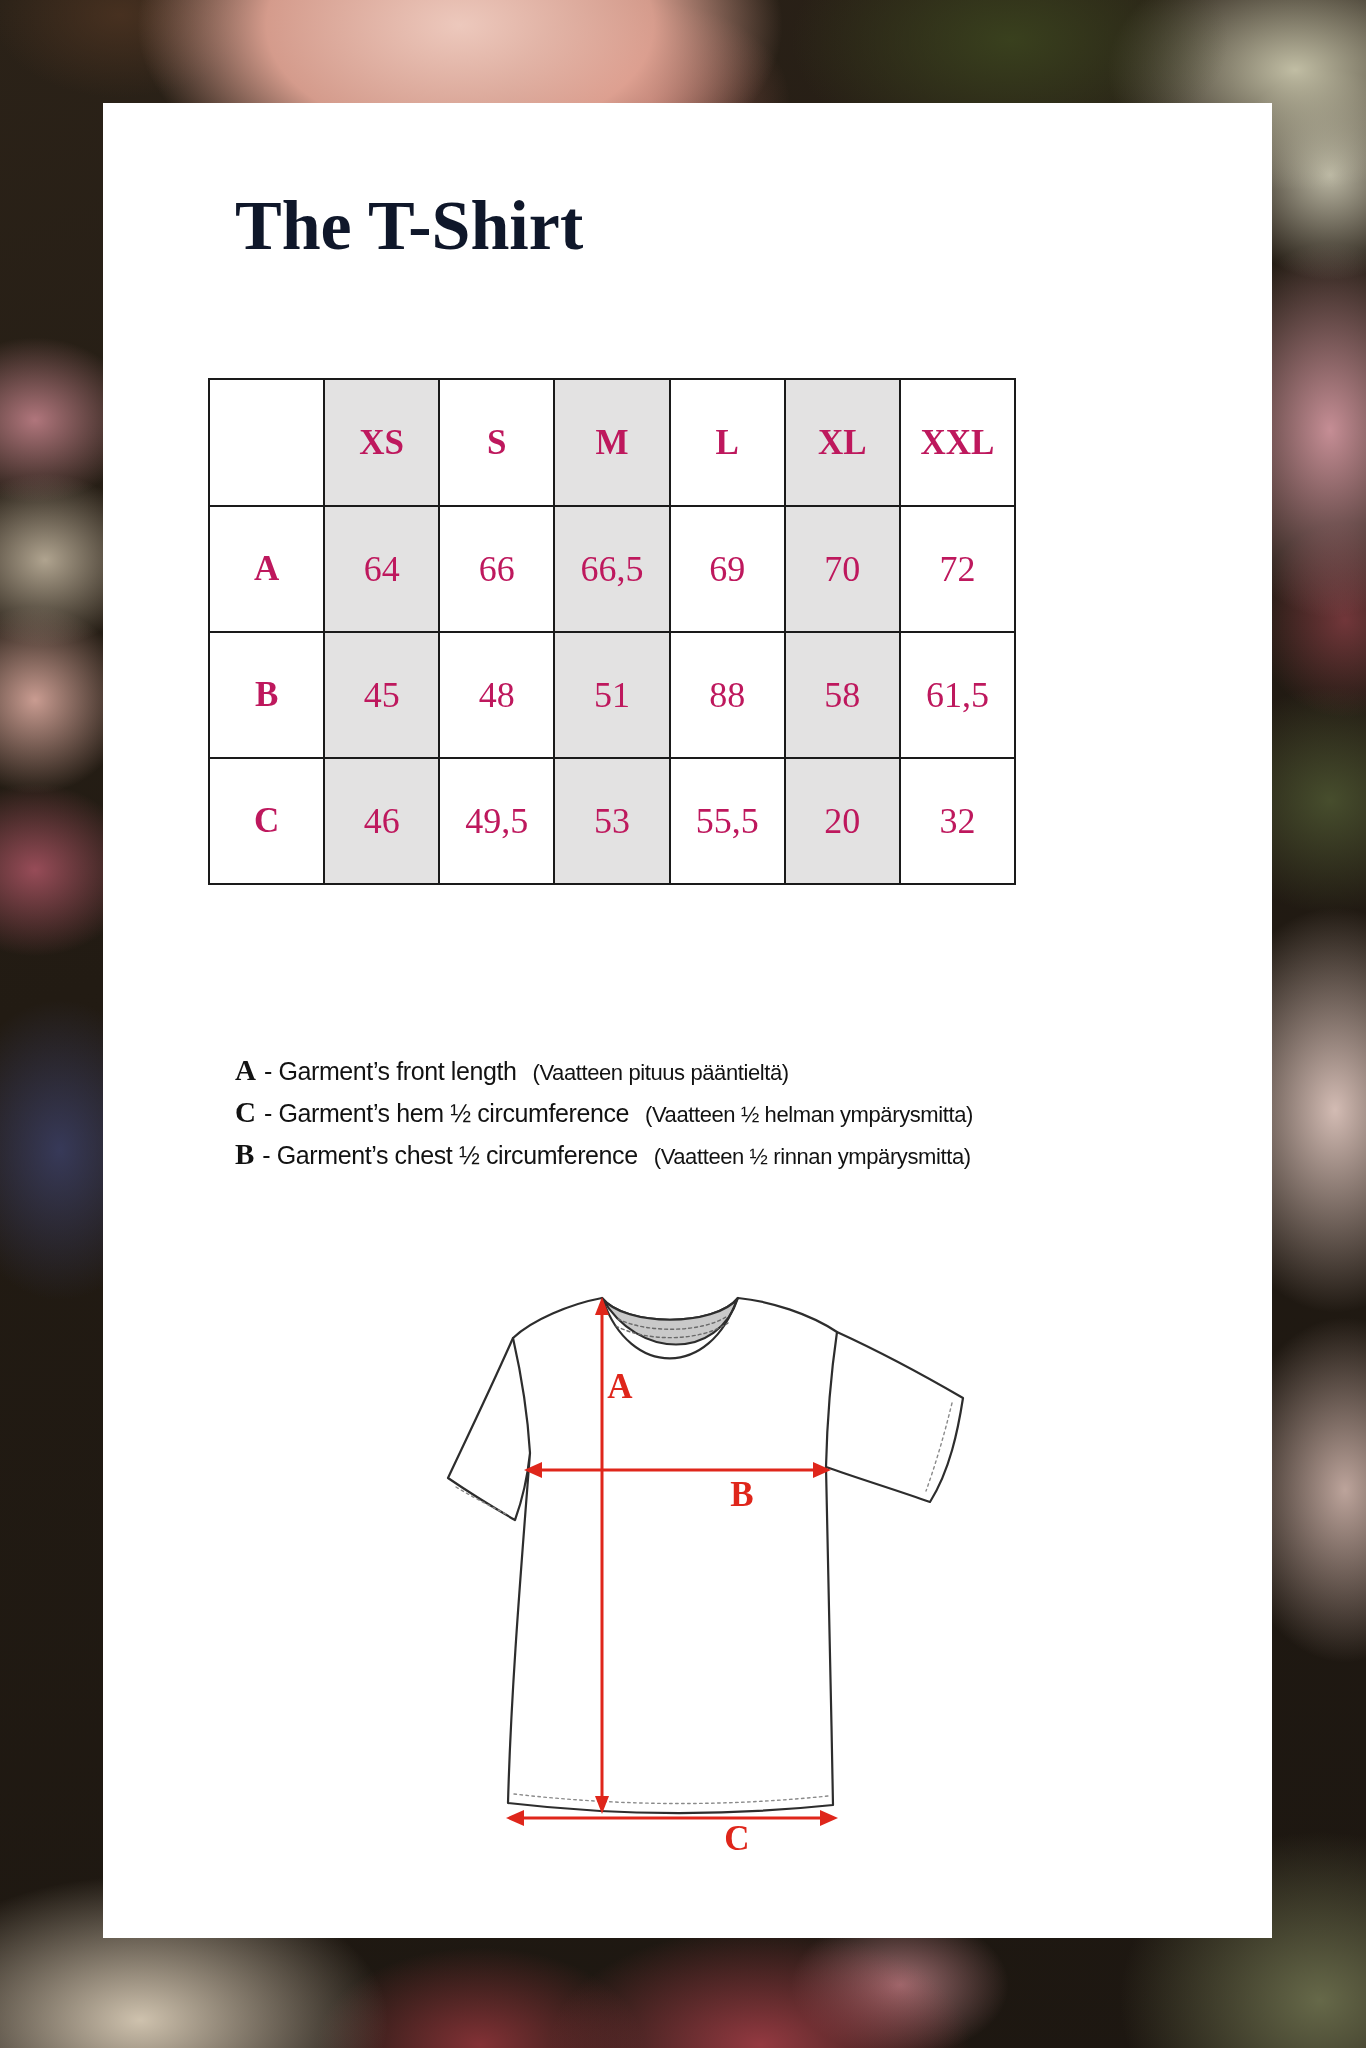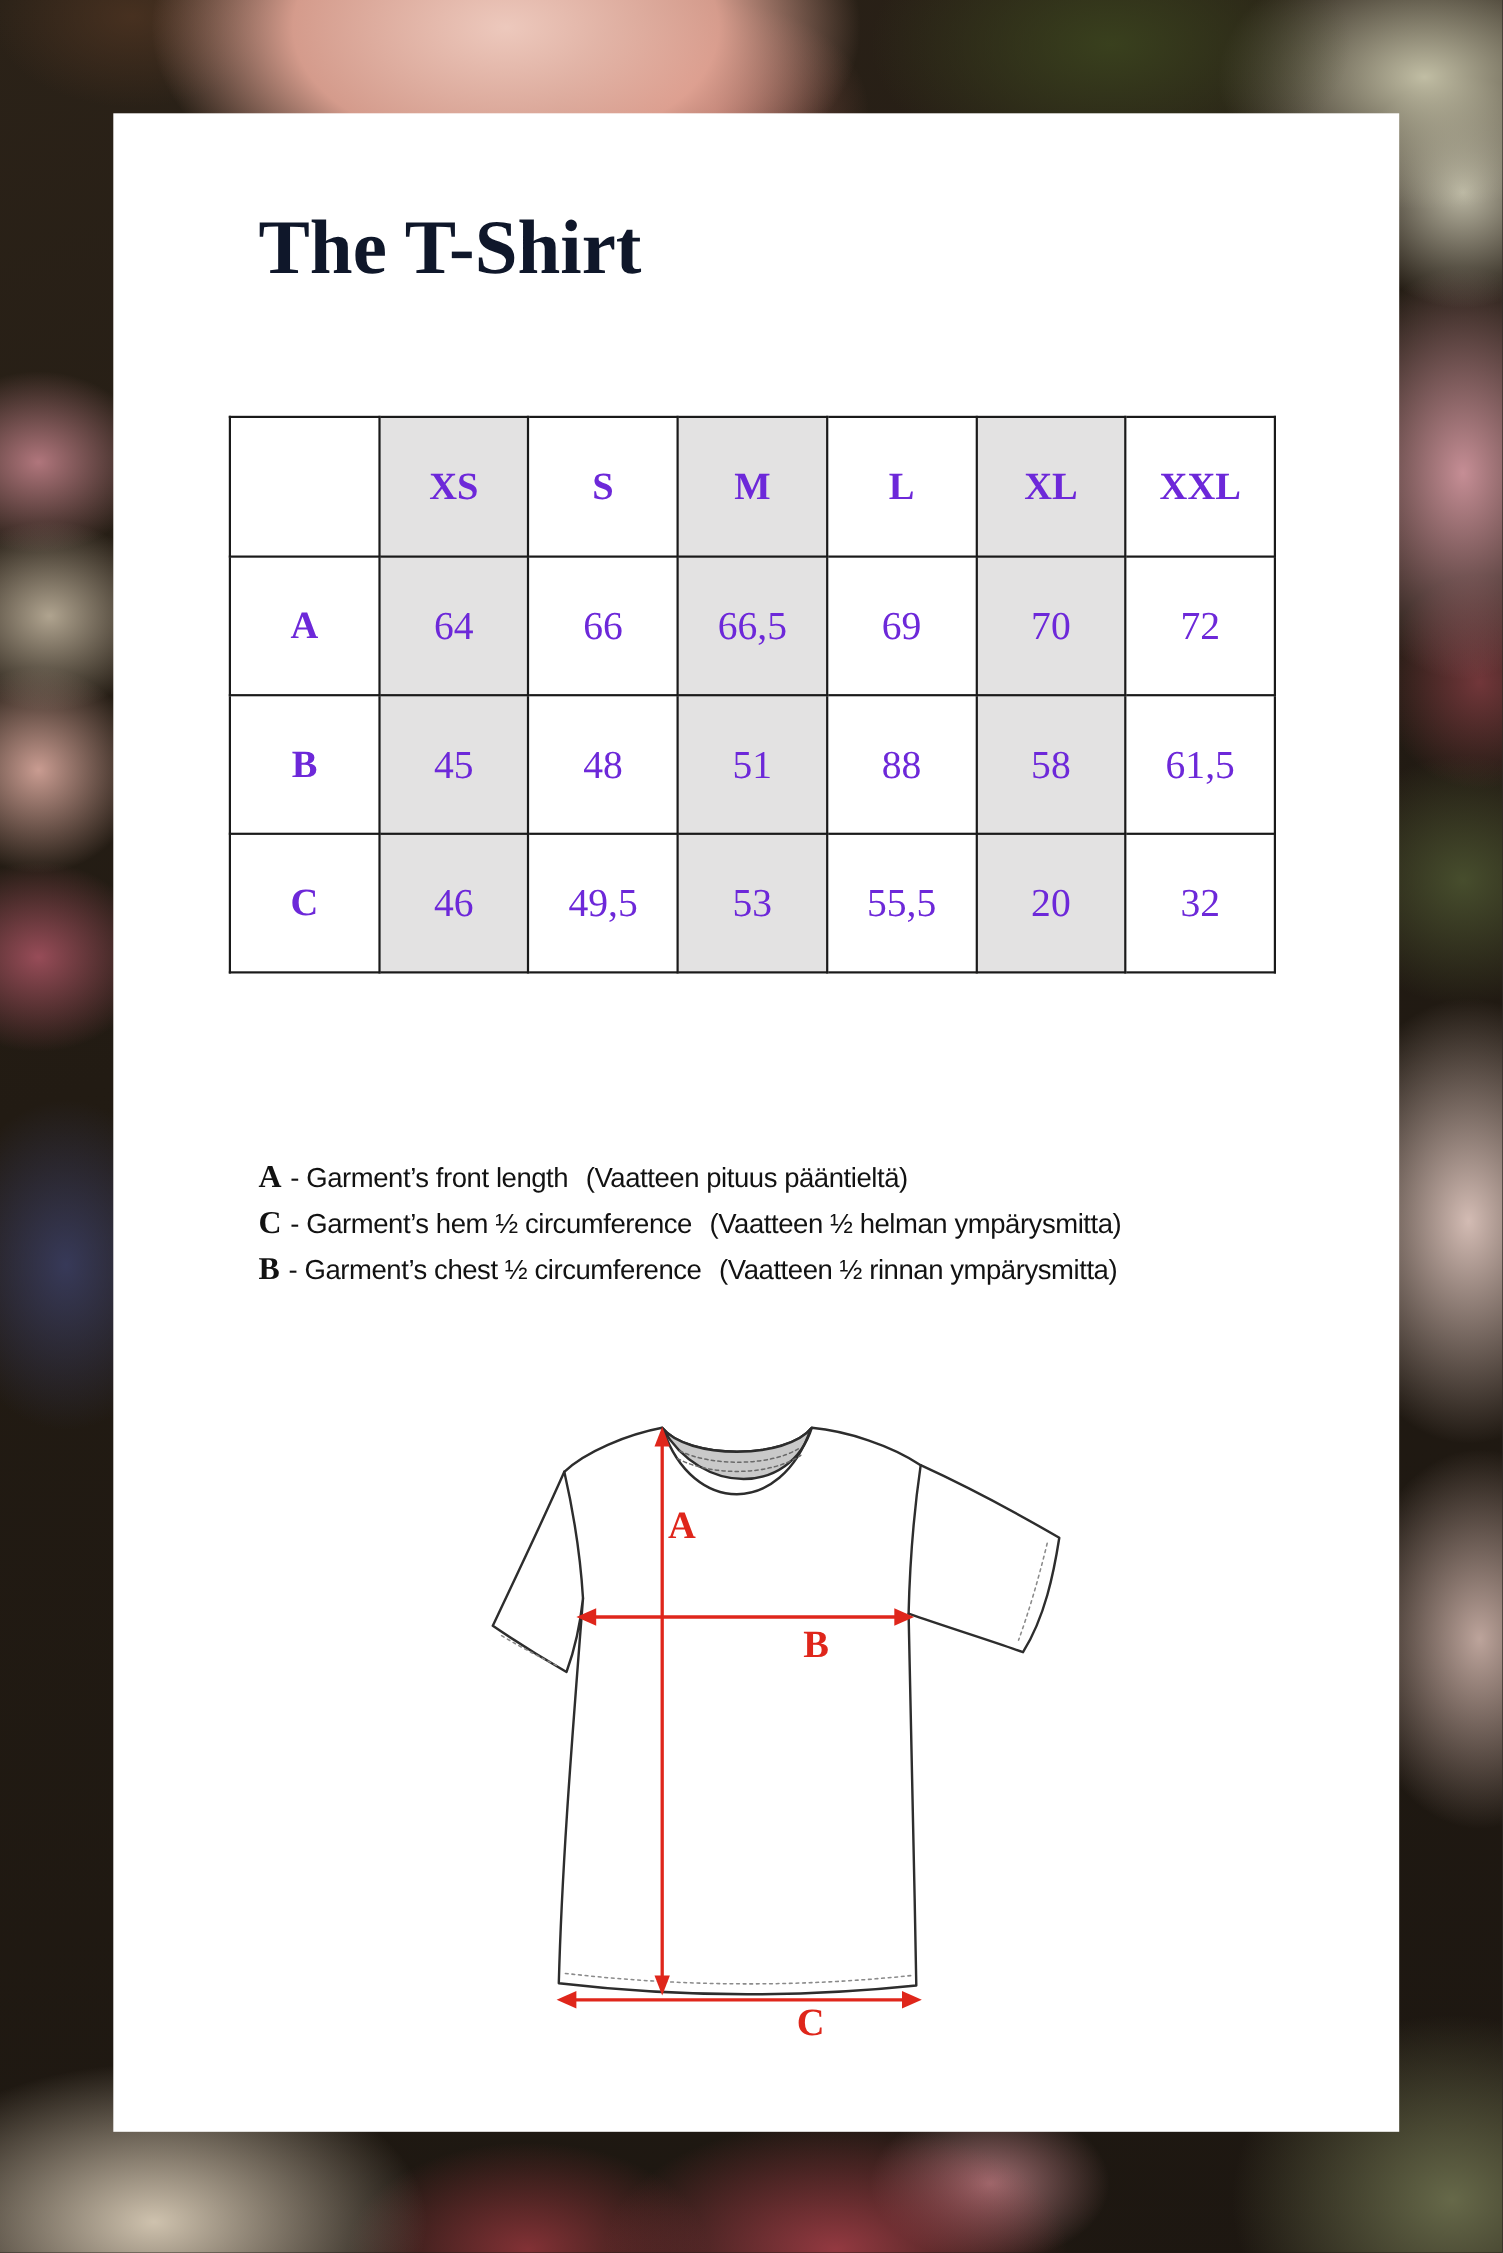--- a/index.html
+++ b/index.html
@@ -33,43 +33,43 @@
   .card{
     position:absolute;left:103px;top:103px;width:1169px;height:1835px;
     background:#ffffff;
   }
   .title{
     position:absolute;left:132px;top:86px;margin:0;
     font-family:"Liberation Serif",serif;font-weight:700;
     font-size:70px;line-height:1.05;color:#0f172a;letter-spacing:0;
   }
   table.size-table{
-    position:absolute;left:105px;top:275px;width:952px;
+    position:absolute;left:105px;top:275px;width:808px;
     border-collapse:collapse;table-layout:fixed;
-    font-family:"Liberation Serif",serif;color:#6d28d9;
+    font-family:"Liberation Serif",serif;color:#be185d;
   }
   table.size-table td{
     border:2px solid #1a1a1a;text-align:center;vertical-align:middle;
     background:#ffffff;font-size:36px;
   }
   table.size-table tr.hdr td{height:123px;font-weight:700;font-size:35px;}
   table.size-table tr.data td{height:122px;}
   table.size-table td.rowlab{font-weight:700;font-size:35px;}
   table.size-table td.shade{background:#e3e2e2;}
   .legend{
     position:absolute;left:132px;top:946px;
     font-family:"Liberation Sans",sans-serif;color:#121212;
   }
   .legend-line{height:42px;line-height:42px;white-space:nowrap;}
   .legend-letter{
     font-family:"Liberation Serif",serif;font-weight:700;font-size:29px;
     margin-right:8px;
   }
   .legend-en{font-size:25px;letter-spacing:-0.4px;}
-  .legend-fi{font-size:25px;letter-spacing:-0.4px;margin-left:16px;}
+  .legend-fi{font-size:22px;letter-spacing:-0.4px;margin-left:16px;}
   svg.diagram{position:absolute;left:327px;top:1182px;}
   .m-label{
     font-family:"Liberation Serif",serif;font-weight:700;font-size:35px;
   }
 </style>
 </head>
 <body>
 
 <div id="page">
   <div class="card">

